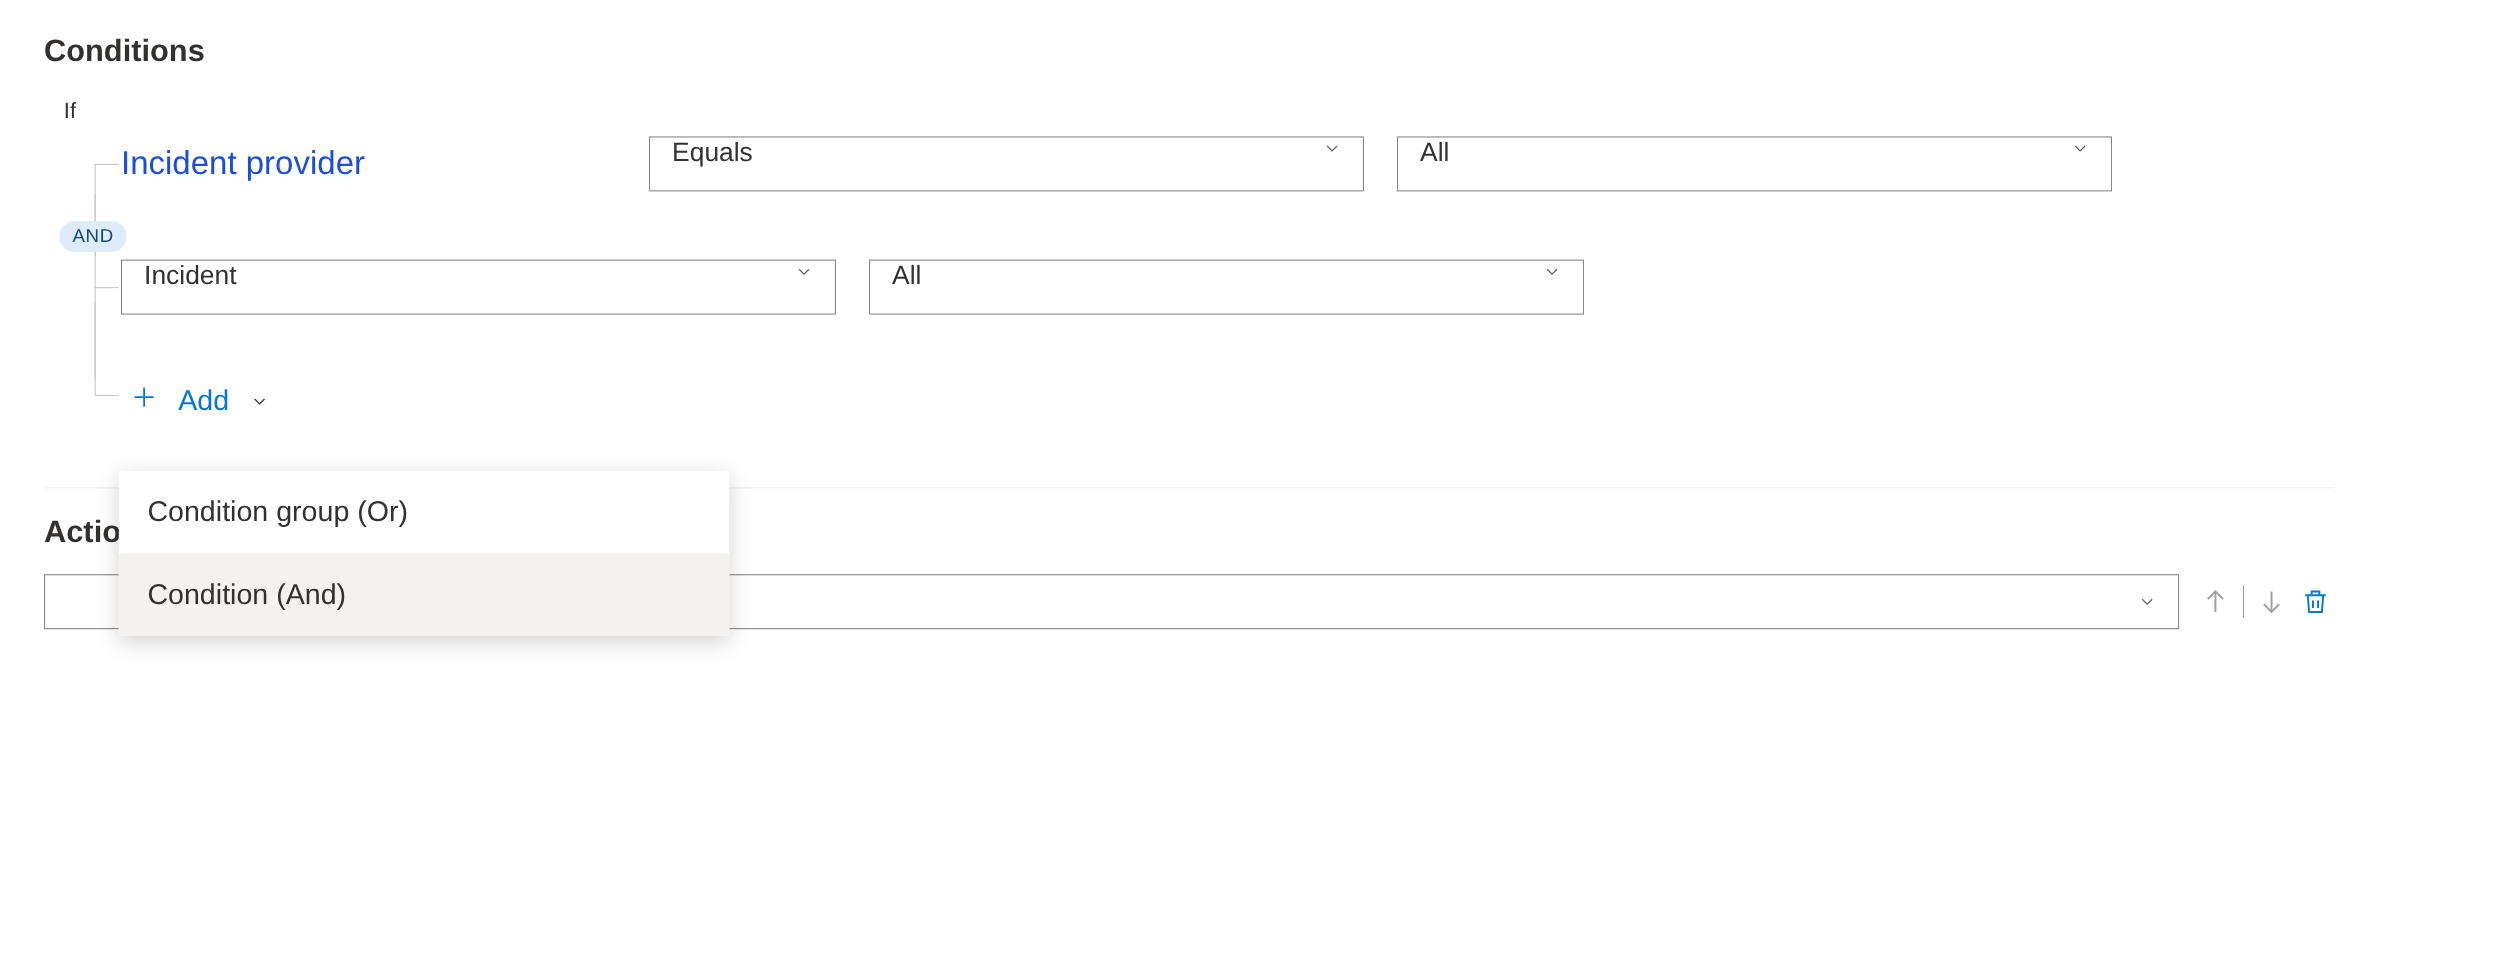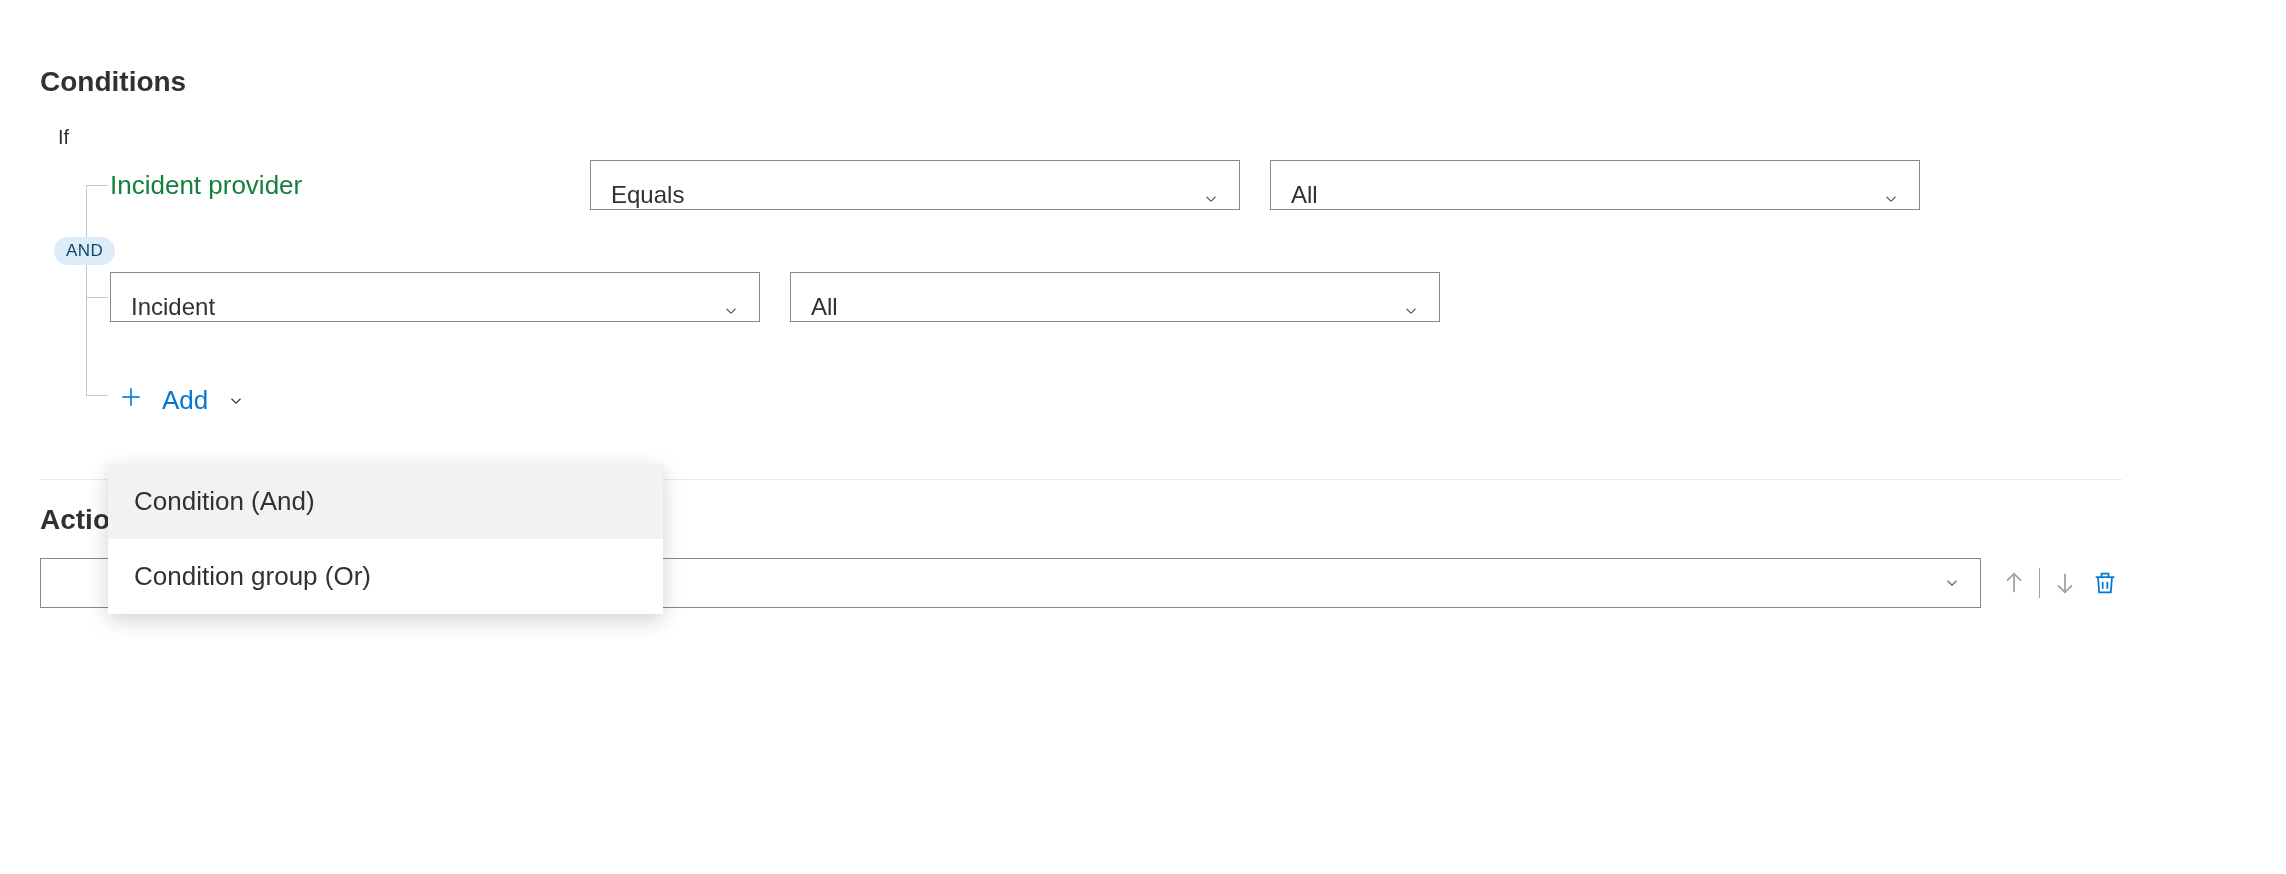--- a/index.html
+++ b/index.html
@@ -8,21 +8,20 @@
     padding: 0;
     font-family: "Segoe UI", -apple-system, BlinkMacSystemFont, sans-serif;
     font-size: 20px;
     color: #323130;
     background: #ffffff;
   }
   .page {
     padding: 30px 40px 40px 40px;
     width: 2162px;
     position: relative;
-    margin-top: 36px;
   }
   .section-heading {
     font-size: 28px;
     font-weight: 600;
     margin: 0 0 28px 0;
     color: #323130;
   }
   .if-label {
     font-size: 20px;
     font-weight: 400;
@@ -74,26 +73,26 @@
     left: 28px;
     top: 50%;
     width: 22px;
     height: 1px;
     background: #c8c6c4;
   }
   .cond-row.first .tree-connector::before { top: 50%; }
   .cond-row.last .tree-connector::before { bottom: 50%; }
   .cond-label {
     flex: 0 0 480px;
-    font-size: 26px;
-    color: #15803d;
+    font-size: 30px;
+    color: #1d4ed8;
   }
   .dropdown {
     display: flex;
-    align-items: flex-end;
+    align-items: flex-start;
     justify-content: space-between;
     border: 1px solid #8a8886;
     background: #ffffff;
     height: 50px;
     padding: 0 18px 0 20px;
     font-size: 24px;
     color: #323130;
     cursor: pointer;
   }
   .dropdown.operator { width: 650px; margin-right: 30px; flex: 0 0 650px; }
@@ -255,22 +254,22 @@
           <svg viewBox="0 0 24 24">
               <polyline points="6 9 12 15 18 9"></polyline>
             </svg>
         </span>
       </div>
     </div>
 
   </div>
 
   <div class="dropdown-menu">
+    <div class="menu-item">Condition group (Or)</div>
     <div class="menu-item hovered">Condition (And)</div>
-    <div class="menu-item">Condition group (Or)</div>
   </div>
 
   <hr class="hr">
 
   <h2 class="actions-heading">Actions</h2>
 
   <div class="actions-row">
     <div class="actions-dropdown">
       <span></span>
       <span class="chev">

